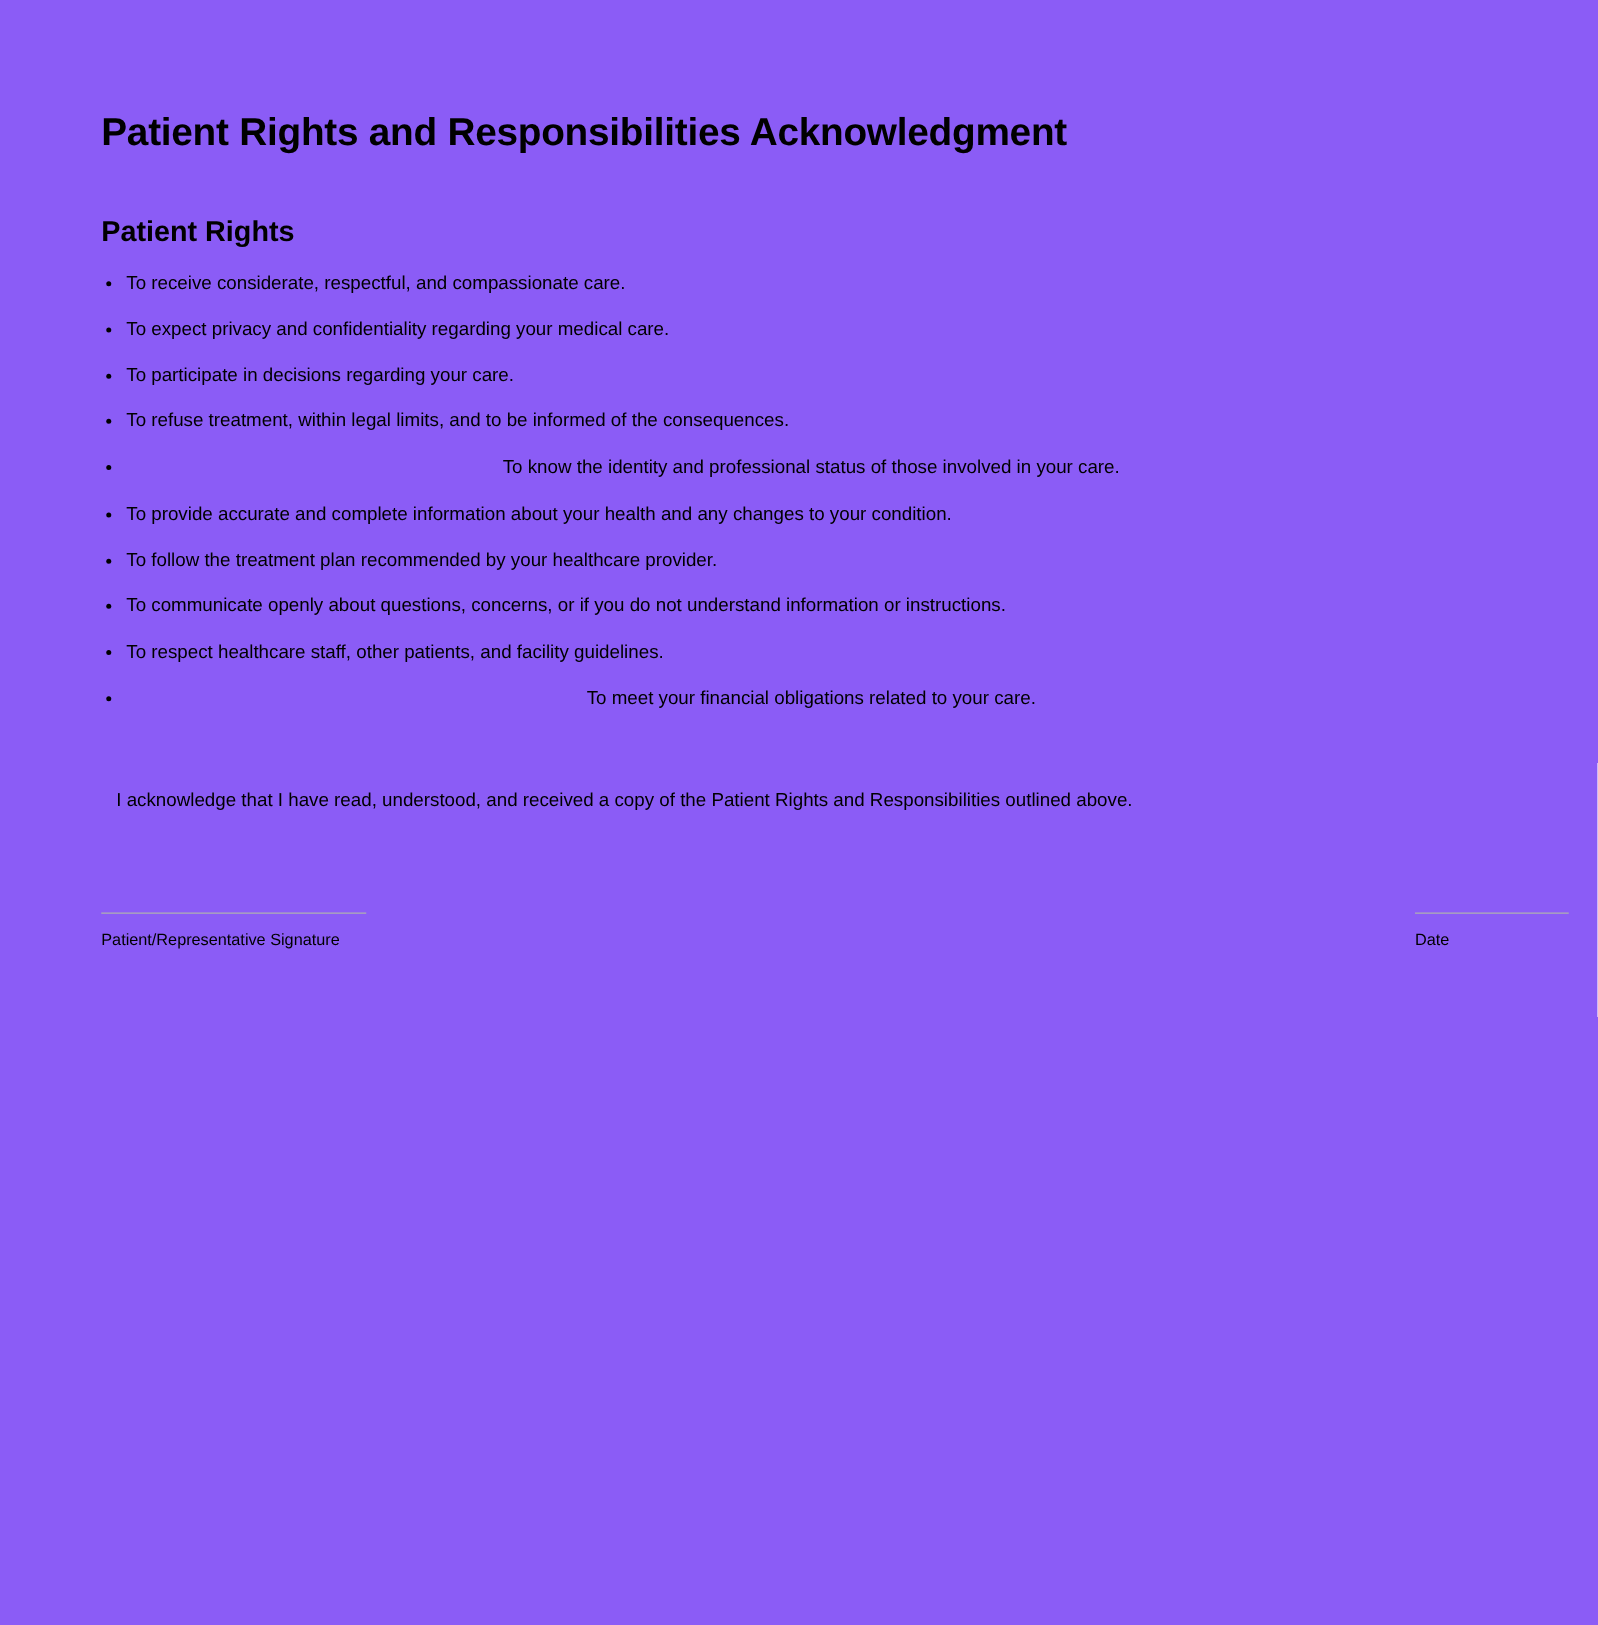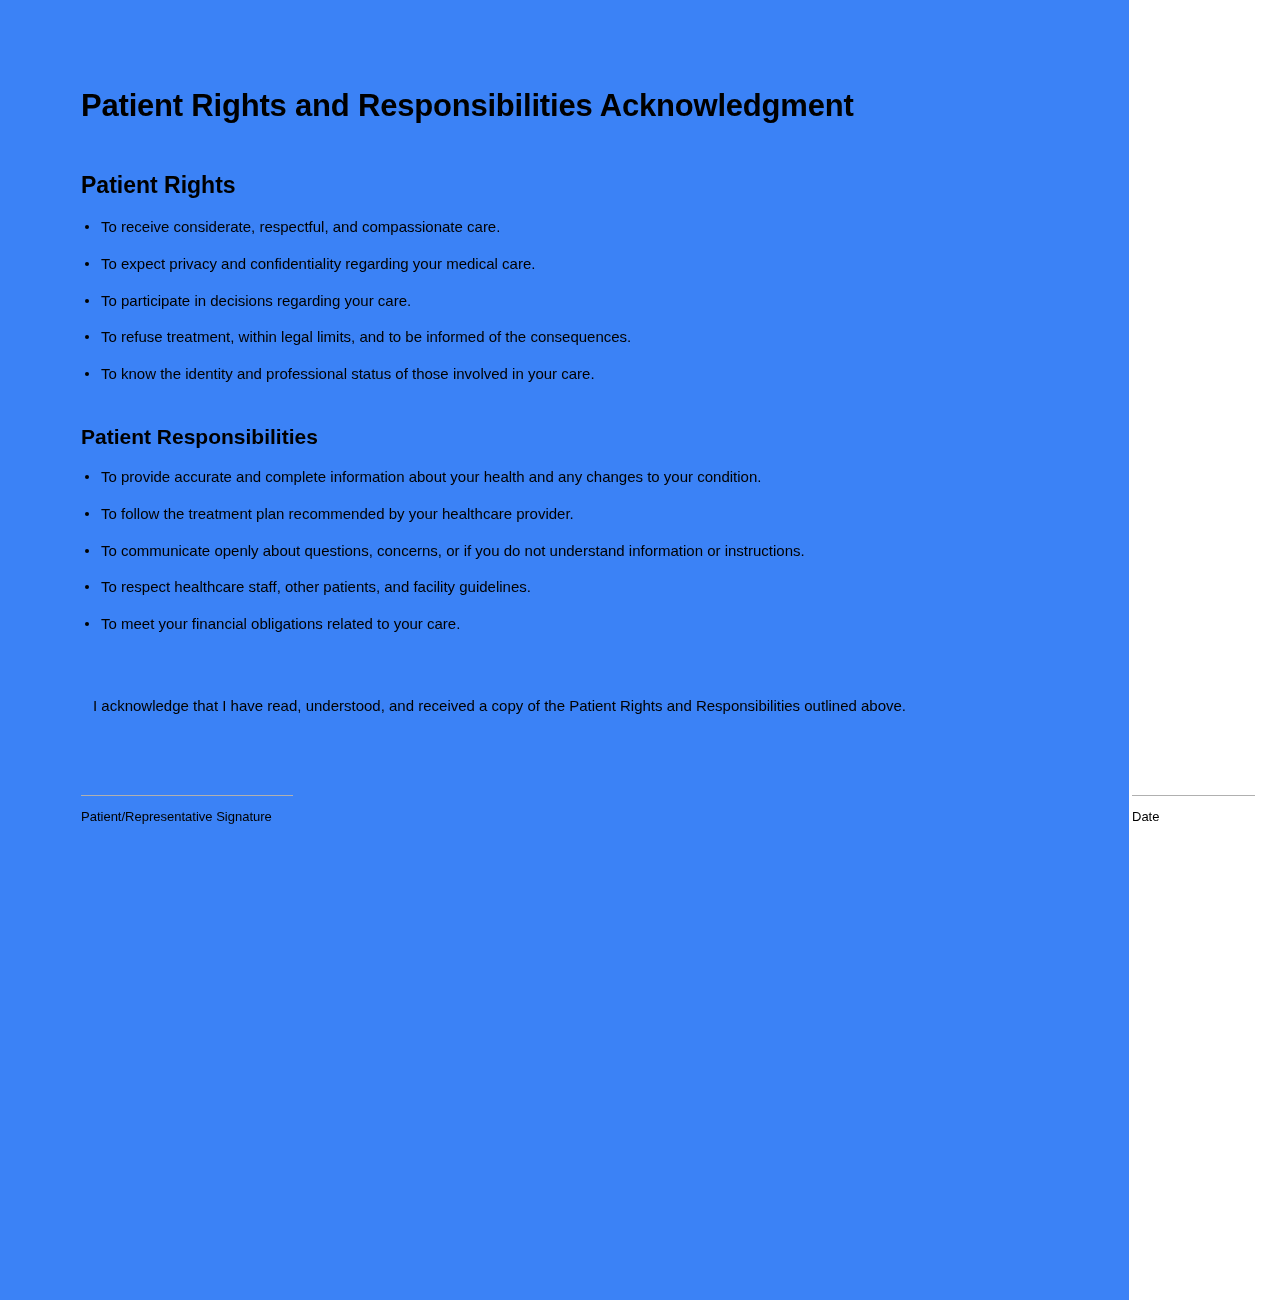--- a/index.html
+++ b/index.html
@@ -10,25 +10,25 @@
   }
   body {
     width: 1278px;
     height: 1300px;
     font-family: "Liberation Sans", sans-serif;
     color: #000000;
     -webkit-font-smoothing: antialiased;
   }
   .page {
     position: relative;
-    width: 1129px;
+    width: 1278px;
     height: 1300px;
     box-sizing: border-box;
     padding: 0;
-    background: #3b82f6;
+    background: #8b5cf6;
   }
   .content {
     position: absolute;
     left: 81px;
     top: 0;
     width: 1116px;
   }
 
   
   .doc-title {
@@ -67,20 +67,21 @@
   ul.bullet-list li {
     position: relative;
     font-size: 15px;
     line-height: 1.25;
     padding-left: 20px;
     margin-bottom: 18px;
     color: #000000;
   }
   ul.bullet-list li:last-child {
     margin-bottom: 0;
+    text-align: center;
   }
   ul.bullet-list li .bullet-dot {
     position: absolute;
     left: 4px;
     top: 7px;
     width: 4px;
     height: 4px;
     border-radius: 50%;
     background: #000000;
   }
@@ -152,21 +153,20 @@
       <li>
         <span class="bullet-dot"></span>
         <span>To refuse treatment, within legal limits, and to be informed of the consequences.</span>
       </li>
       <li>
         <span class="bullet-dot"></span>
         <span>To know the identity and professional status of those involved in your care.</span>
       </li>
     </ul>
 
-    <h2 class="section-heading responsibilities">Patient Responsibilities</h2>
 
     <ul class="bullet-list">
       <li>
         <span class="bullet-dot"></span>
         <span>To provide accurate and complete information about your health and any changes to your condition.</span>
       </li>
       <li>
         <span class="bullet-dot"></span>
         <span>To follow the treatment plan recommended by your healthcare provider.</span>
       </li>

